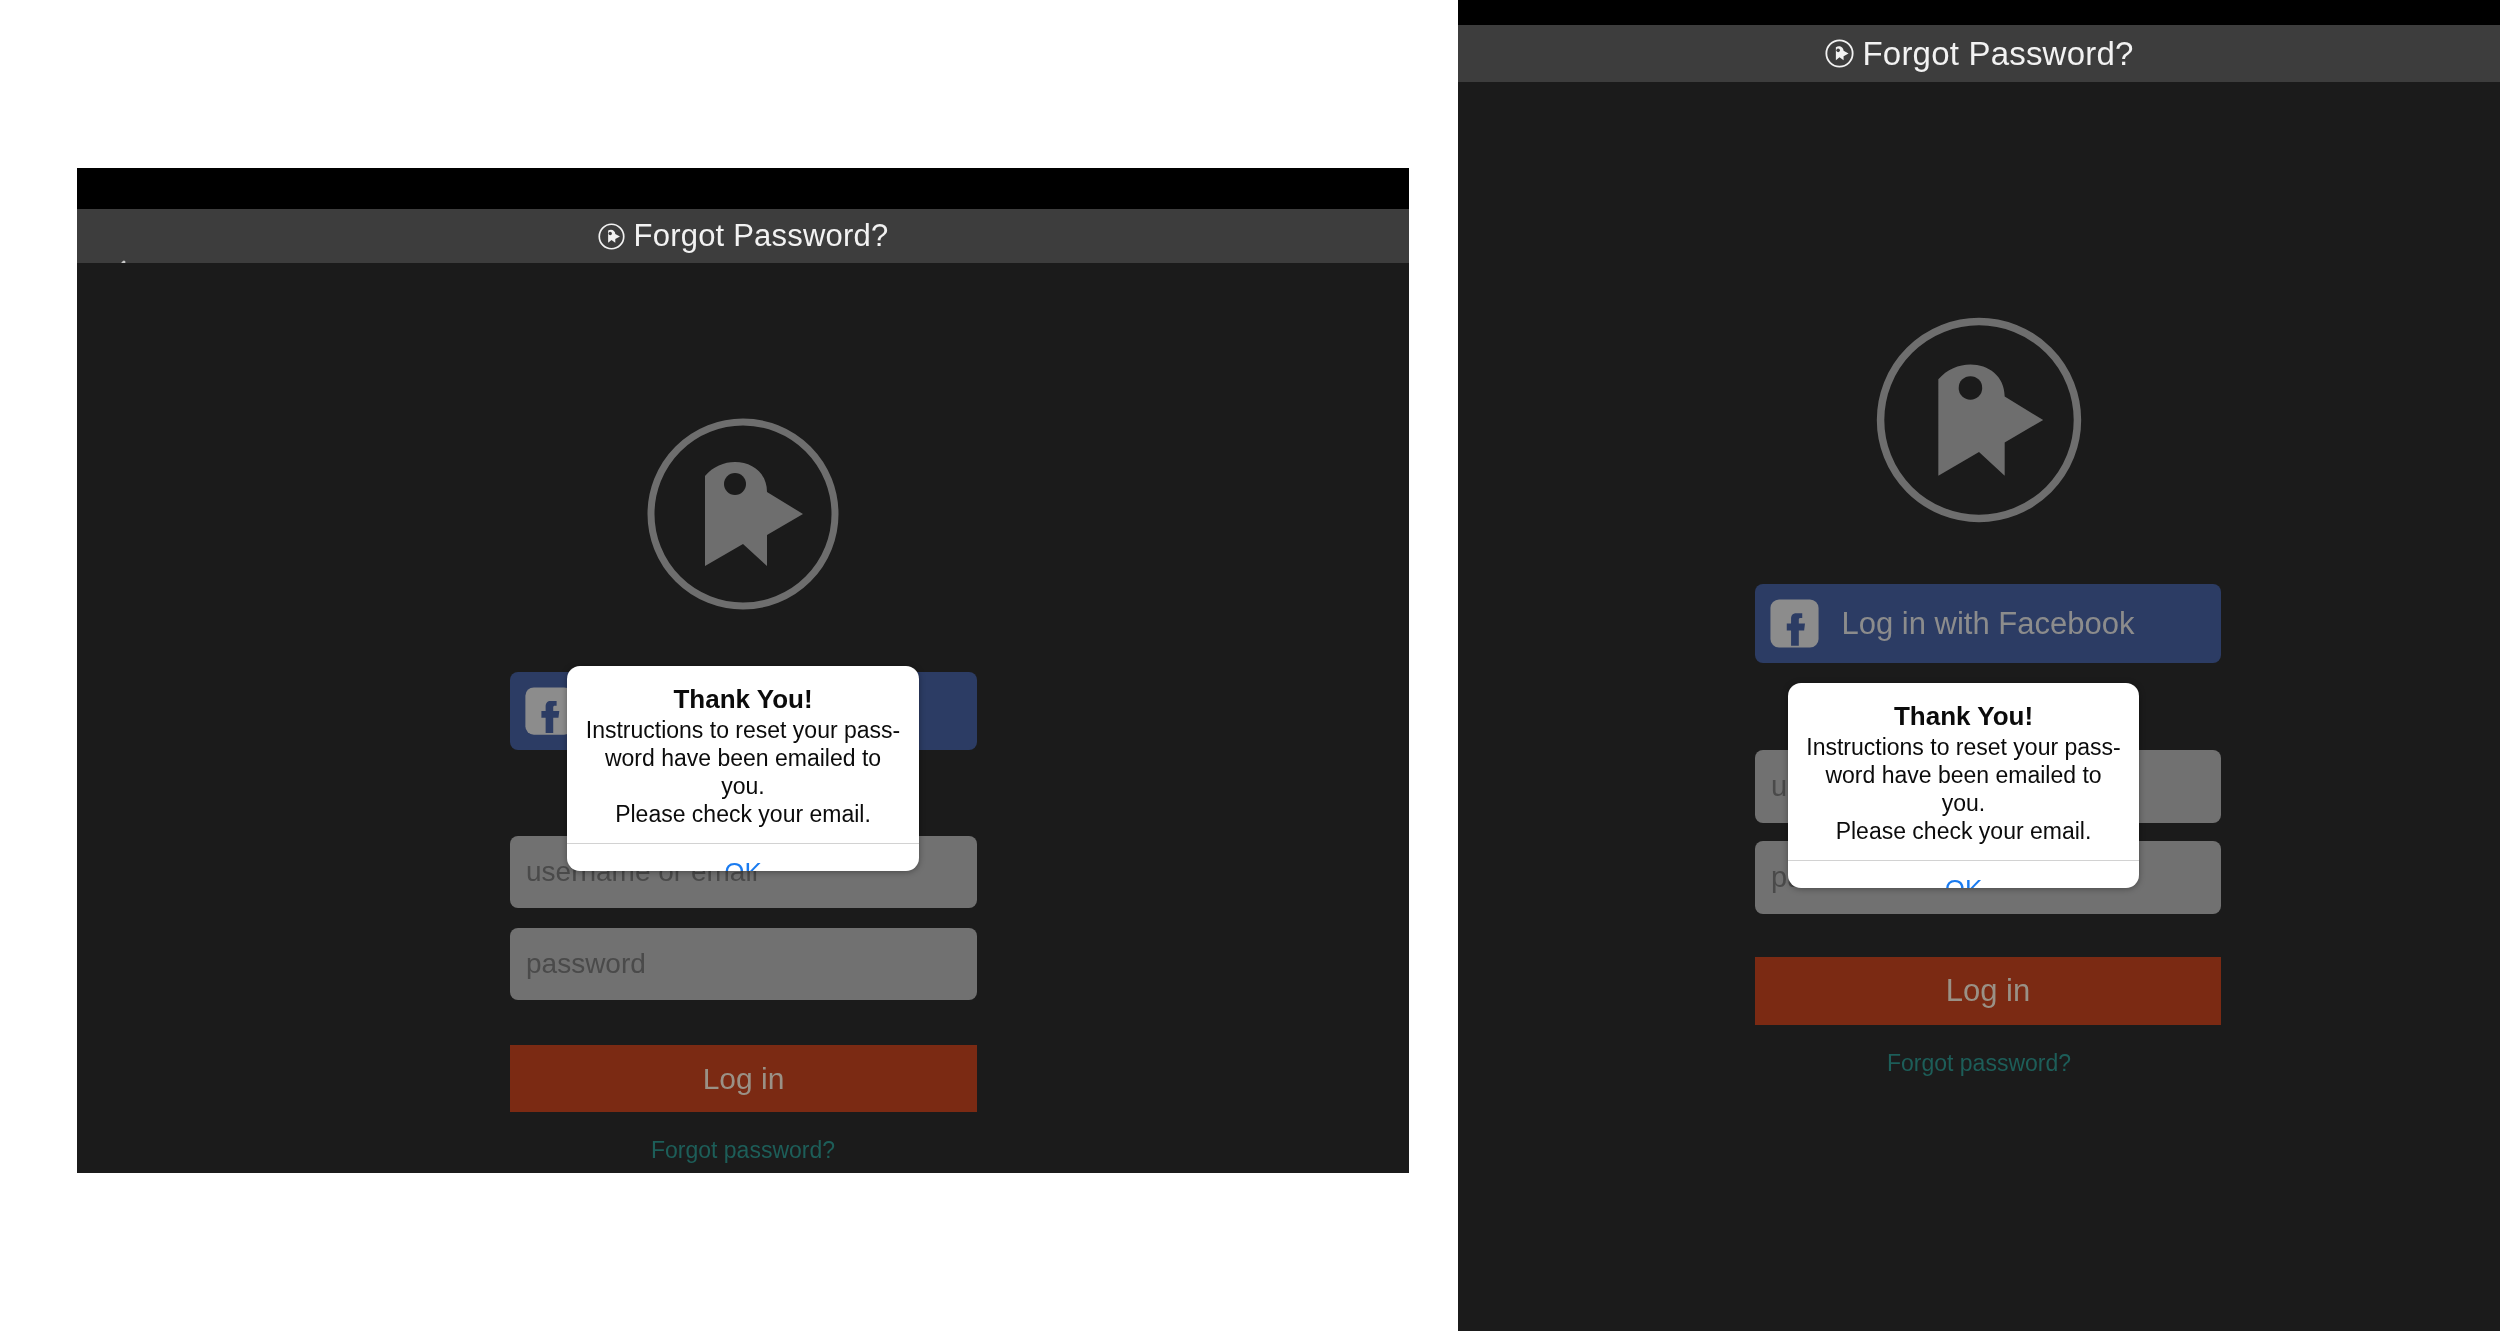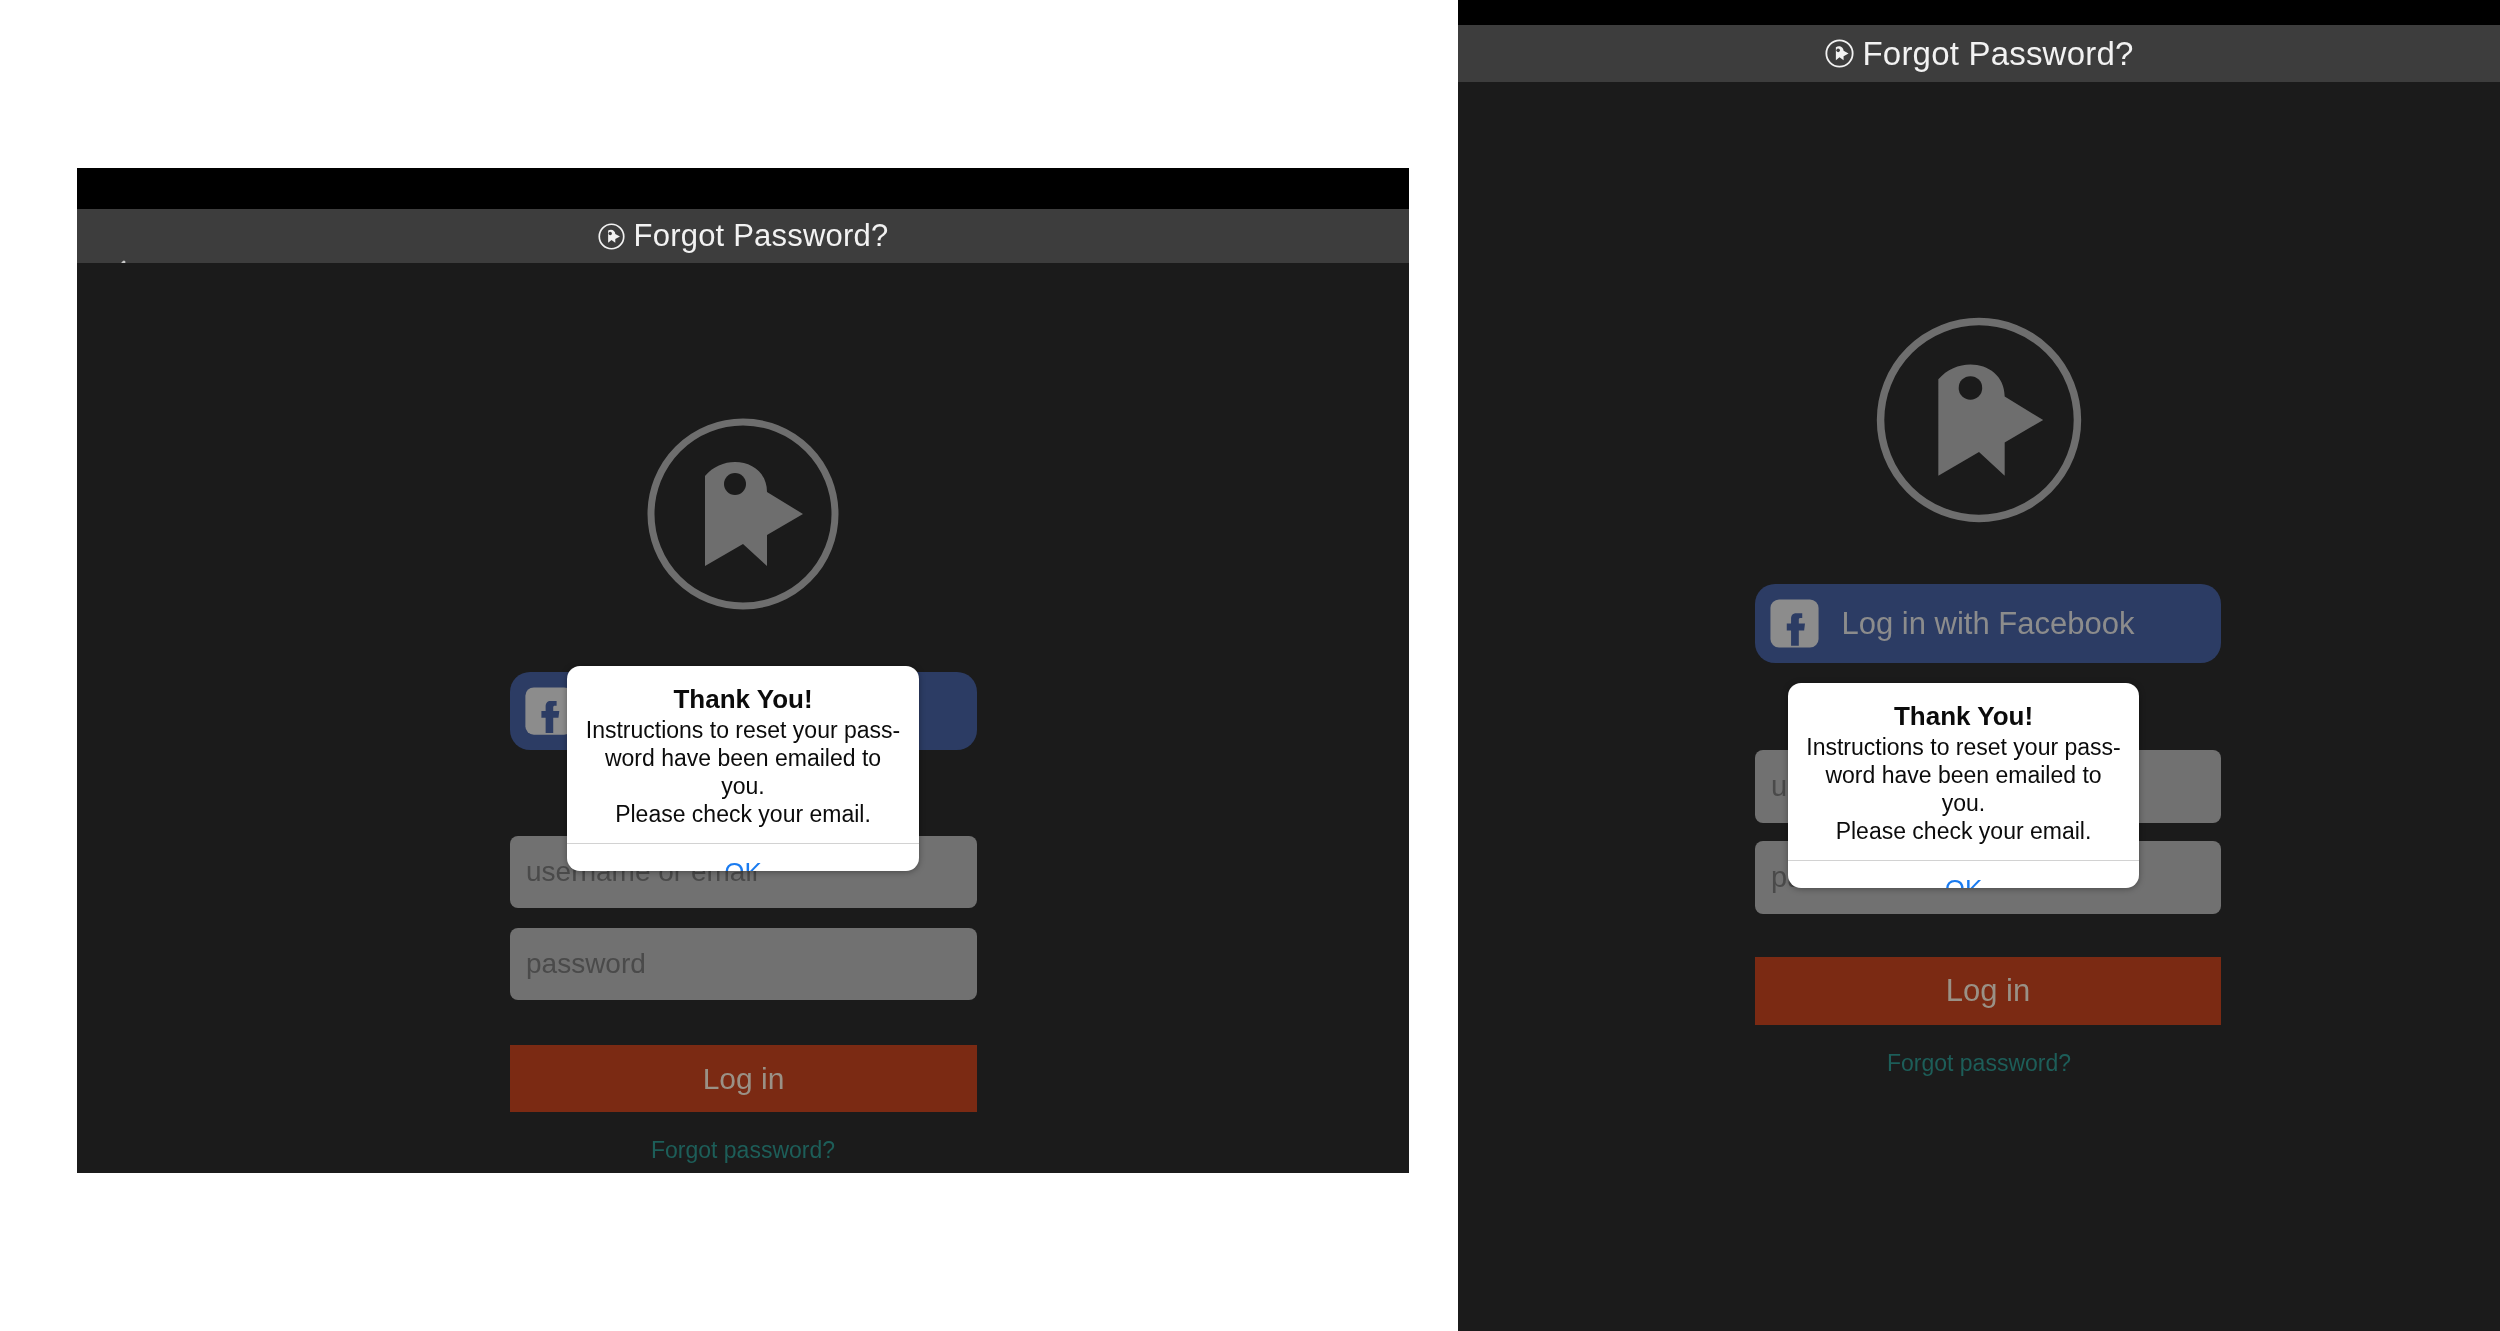--- a/index.html
+++ b/index.html
@@ -65,21 +65,21 @@
     position: absolute;
     left: 50%;
     transform: translateX(-50%);
   }
   .brand-logo svg { display: block; }
 
   
   .fb-button {
     position: absolute;
     background: #2c3c64;
-    border-radius: 20px;
+    border-radius: 8px;
     display: flex;
     align-items: center;
     justify-content: center;
     overflow: hidden;
   }
   .fb-button .fb-glyph {
     position: absolute;
     display: flex;
     align-items: center;
     justify-content: center;

